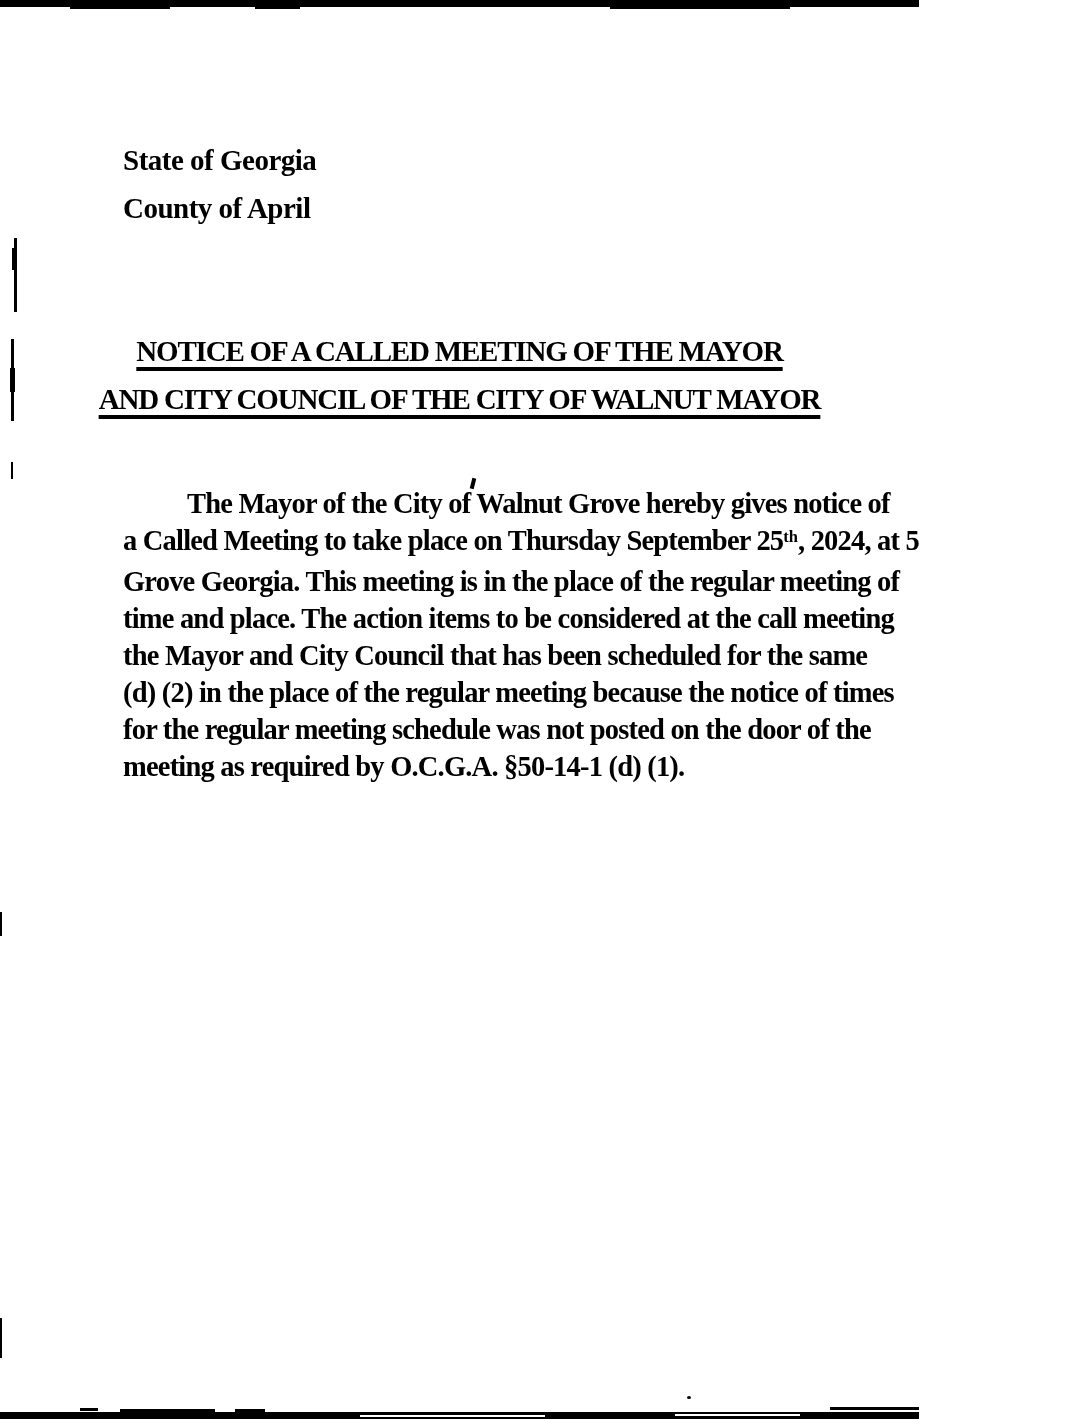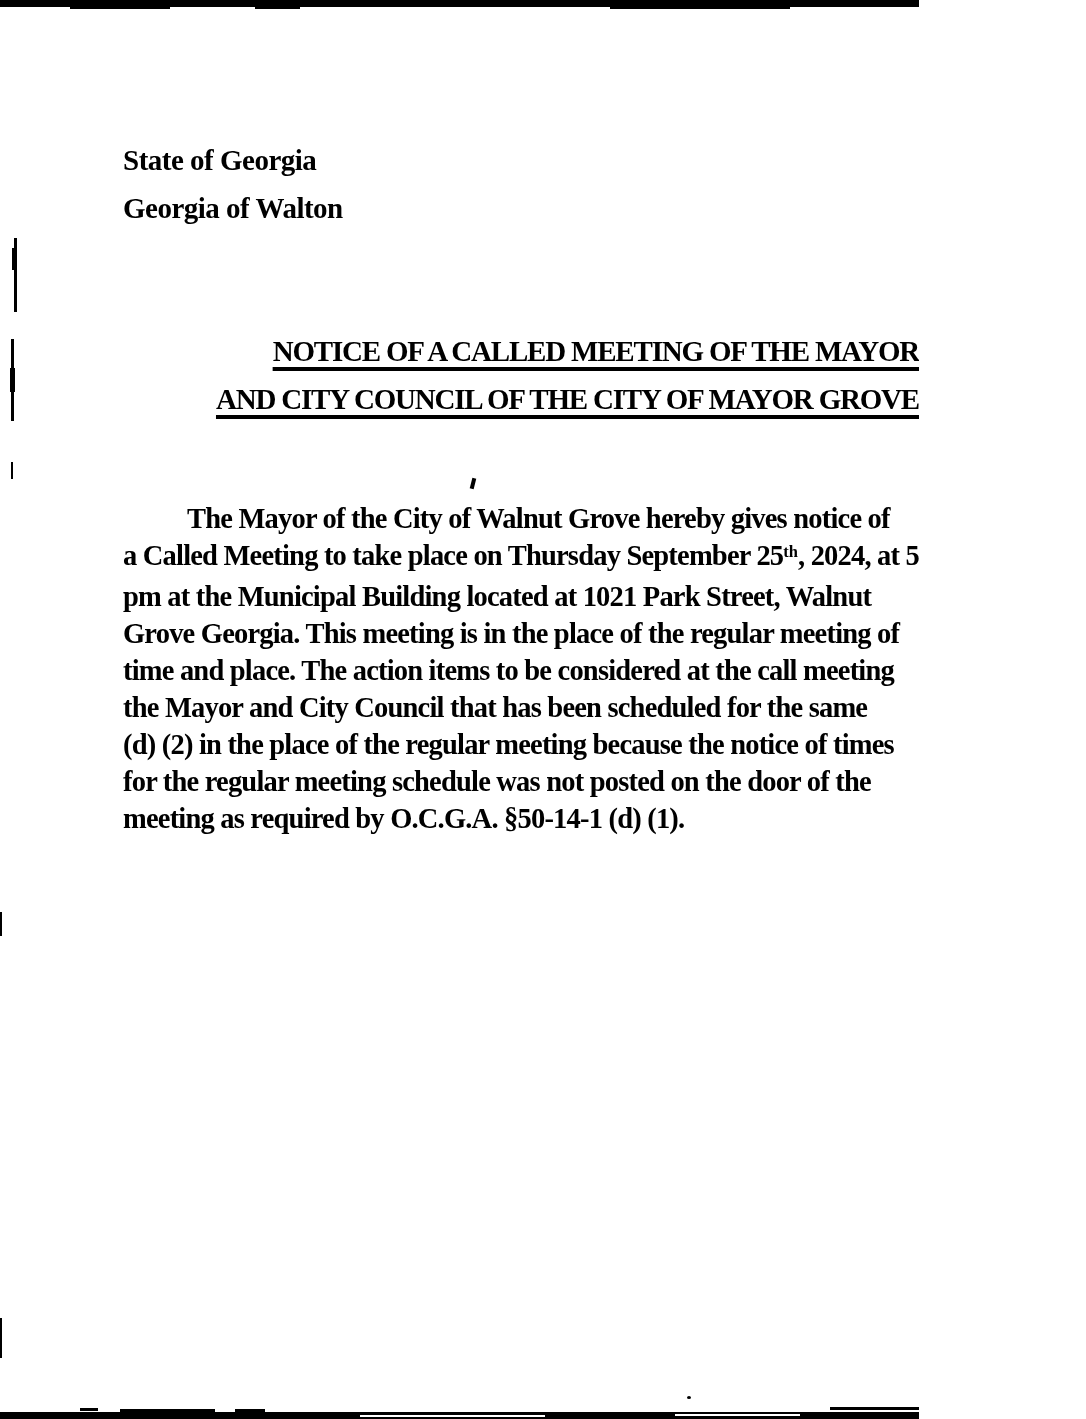--- a/index.html
+++ b/index.html
@@ -28,39 +28,39 @@
     letter-spacing: -0.5px;
     white-space: nowrap;
   }
 
   
   .doc-title {
     position: absolute;
     left: 0;
     top: 327px;
     width: 100%;
-    text-align: right;
+    text-align: center;
   }
   .title-line {
     font-size: 29px;
     line-height: 48px;
     letter-spacing: -1.2px;
     white-space: nowrap;
   }
   .title-line > span {
     text-decoration: underline;
     text-decoration-thickness: 4px;
     text-underline-offset: 6px;
   }
 
   
   .doc-body {
     position: absolute;
     left: 123px;
-    top: 500px;
+    top: 485px;
     width: 880px;
   }
   .body-line {
     font-size: 28.5px;
     line-height: 37px;
     letter-spacing: -0.8px;
     white-space: nowrap;
   }
   .body-line:first-child { text-indent: 64px; }
   .body-line sup {
@@ -120,36 +120,35 @@
   <div class="artifact a-left-2"></div>
   <div class="artifact a-left-2b"></div>
   <div class="artifact a-left-3"></div>
   <div class="artifact a-left-4"></div>
   <div class="artifact a-left-5"></div>
   <div class="artifact a-tick"></div>
   <div class="artifact a-dot"></div>
 
   <div class="letterhead">
     <div class="letterhead-line">State of Georgia</div>
-    <div class="letterhead-line">Georgia of Walton</div>
+    <div class="letterhead-line">County of April</div>
   </div>
 
   <div class="doc-title">
     <div class="title-line">
       <span>NOTICE OF A CALLED MEETING OF THE MAYOR</span>
     </div>
     <div class="title-line">
-      <span>AND CITY COUNCIL OF THE CITY OF MAYOR GROVE</span>
+      <span>AND CITY COUNCIL OF THE CITY OF WALNUT MAYOR</span>
     </div>
   </div>
 
   <div class="doc-body">
       <div class="body-line"><span>The Mayor of the City of Walnut Grove hereby gives notice of</span></div>
       <div class="body-line"><span>a Called Meeting to take place on Thursday September 25</span><sup>th</sup><span>, 2024, at 5:00</span></div>
-      <div class="body-line"><span>pm at the Municipal Building located at 1021 Park Street, Walnut</span></div>
       <div class="body-line"><span>Grove Georgia. This meeting is in the place of the regular meeting of</span></div>
       <div class="body-line"><span>time and place. The action items to be considered at the call meeting</span></div>
       <div class="body-line"><span>the Mayor and City Council that has been scheduled for the same</span></div>
       <div class="body-line"><span>(d) (2) in the place of the regular meeting because the notice of times</span></div>
       <div class="body-line"><span>for the regular meeting schedule was not posted on the door of the</span></div>
       <div class="body-line"><span>meeting as required by O.C.G.A. §50-14-1 (d) (1).</span></div>
     </div>
 
 </div>
 

